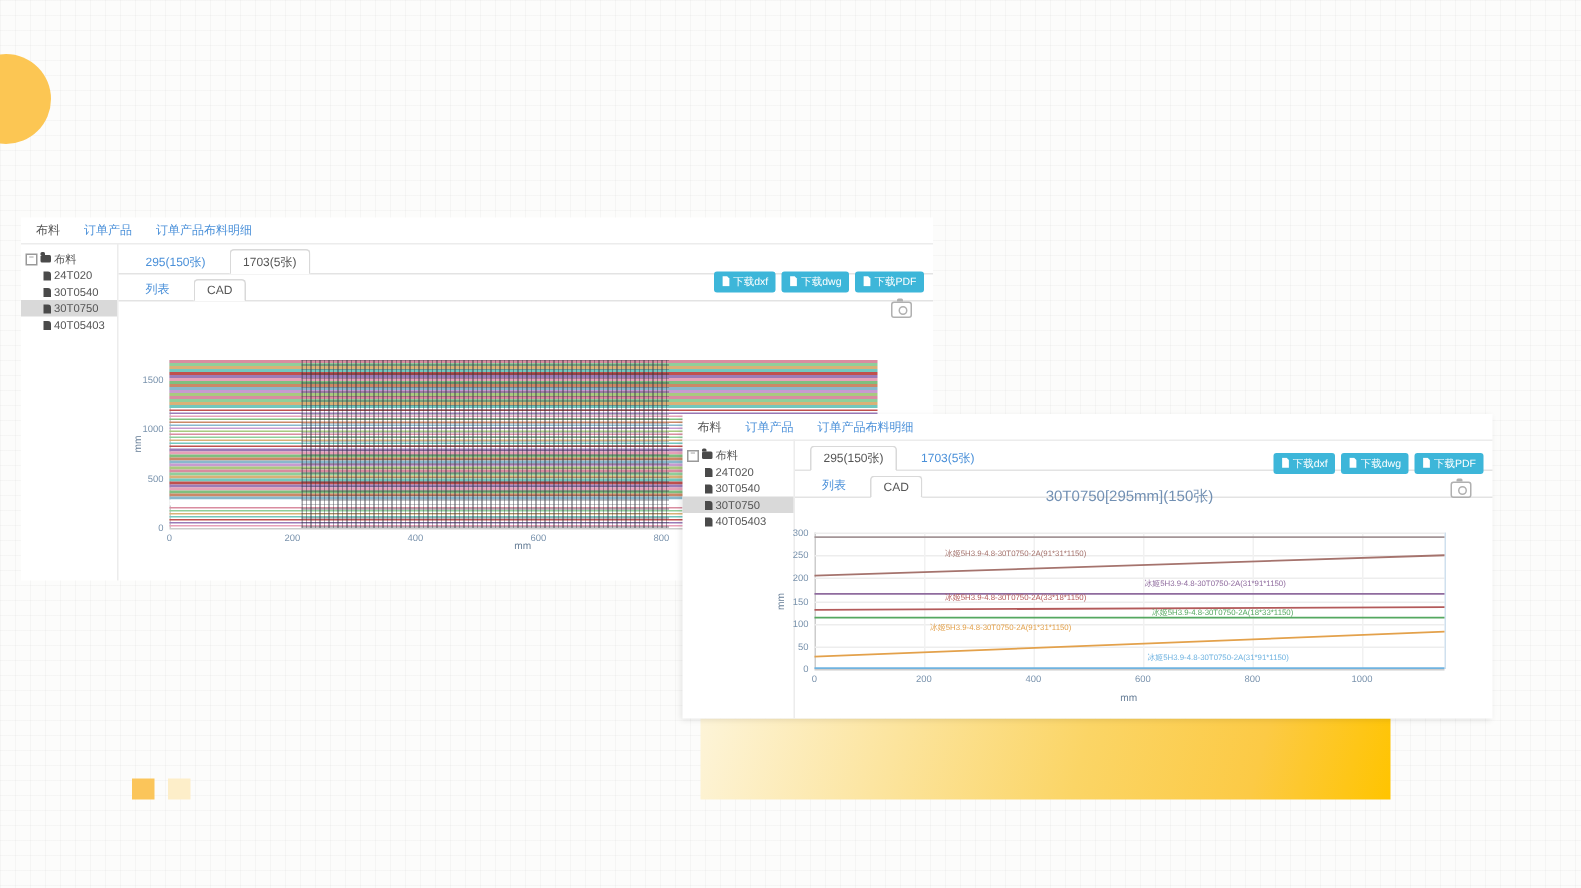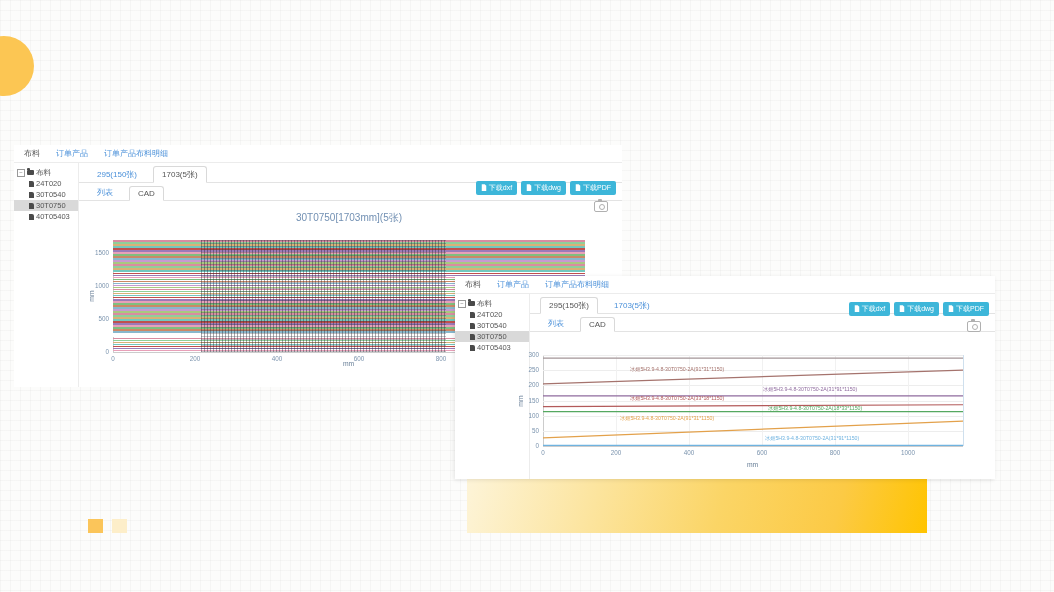--- a/index.html
+++ b/index.html
@@ -140,21 +140,20 @@
           <span>下载dwg</span>
         </button>
         <button class="export-btn">
           <span><svg width="6" height="7" viewBox="0 0 8 9">
               <path fill="#fff" d="M1 0h4l2 2v7H1z"></path>
             </svg></span>
           <span>下载PDF</span>
         </button>
       </div>
     <div class="camera"></div>
-    <div class="chart-title">30T0750[1703mm](5张)</div>
   <div class="tick tick-y" style="left: 69px; width: 26px; top: 202px; height: 10px; line-height: 10px;">0</div>
       <div class="tick tick-y" style="left: 69px; width: 26px; top: 169.117px; height: 10px; line-height: 10px;">500</div>
       <div class="tick tick-y" style="left: 69px; width: 26px; top: 136.234px; height: 10px; line-height: 10px;">1000</div>
       <div class="tick tick-y" style="left: 69px; width: 26px; top: 103.351px; height: 10px; line-height: 10px;">1500</div>
       <div class="tick tick-x" style="left: 99px; top: 210px;">0</div>
       <div class="tick tick-x" style="left: 181.087px; top: 210px;">200</div>
       <div class="tick tick-x" style="left: 263.174px; top: 210px;">400</div>
       <div class="tick tick-x" style="left: 345.261px; top: 210px;">600</div>
       <div class="tick tick-x" style="left: 427.348px; top: 210px;">800</div>
       <div class="axis-label" style="left: 327px; top: 214px;">mm</div>
@@ -274,20 +273,21 @@
           <span>下载dwg</span>
         </button>
         <button class="export-btn">
           <span><svg width="6" height="7" viewBox="0 0 8 9">
               <path fill="#fff" d="M1 0h4l2 2v7H1z"></path>
             </svg></span>
           <span>下载PDF</span>
         </button>
       </div>
     <div class="camera"></div>
+    <div class="chart-title">30T0750[295mm](150张)</div>
   <div class="tick tick-y" style="left: 58px; width: 26px; top: 165px; height: 10px; line-height: 10px;">0</div>
       <div class="tick tick-y" style="left: 58px; width: 26px; top: 149.833px; height: 10px; line-height: 10px;">50</div>
       <div class="tick tick-y" style="left: 58px; width: 26px; top: 134.667px; height: 10px; line-height: 10px;">100</div>
       <div class="tick tick-y" style="left: 58px; width: 26px; top: 119.5px; height: 10px; line-height: 10px;">150</div>
       <div class="tick tick-y" style="left: 58px; width: 26px; top: 104.333px; height: 10px; line-height: 10px;">200</div>
       <div class="tick tick-y" style="left: 58px; width: 26px; top: 89.1667px; height: 10px; line-height: 10px;">250</div>
       <div class="tick tick-y" style="left: 58px; width: 26px; top: 74px; height: 10px; line-height: 10px;">300</div>
       <div class="tick tick-x" style="left: 88px; top: 173px;">0</div>
       <div class="tick tick-x" style="left: 161.043px; top: 173px;">200</div>
       <div class="tick tick-x" style="left: 234.087px; top: 173px;">400</div>

